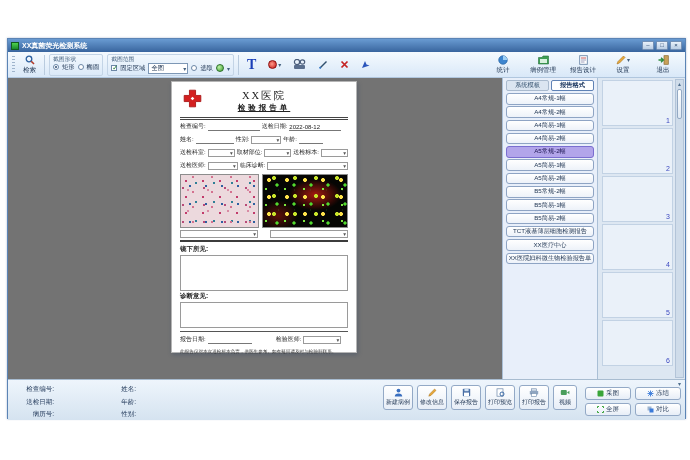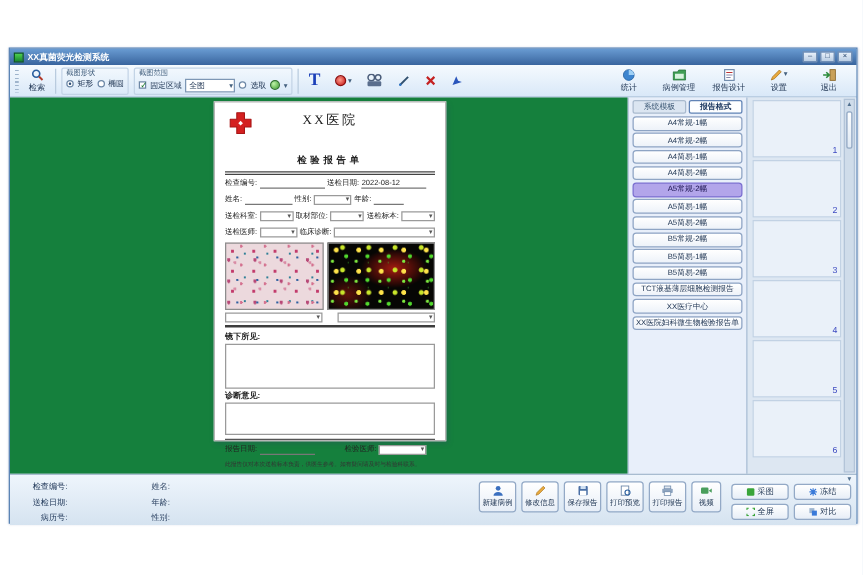--- a/index.html
+++ b/index.html
@@ -37,27 +37,27 @@
   .vsep { width:1px; height:20px; background:#b9cbde; }
   .t-glyph { font-family:"Liberation Serif","DejaVu Serif",serif; font-size:14px; font-weight:bold; color:#1b3fb8; line-height:14px; }
   .reddot { width:9px; height:9px; border-radius:50%; background:radial-gradient(circle at 3px 3px,#ff9a8a,#c21212); border:1px solid #8c0f0f; }
   .drop-arrow { font-size:6px; color:#44617f; }
   .greendot { width:8px; height:8px; border-radius:50%; background:radial-gradient(circle at 2px 2px,#bdf3a8,#3f9e2f); border:1px solid #2c702a; }
   .spacer { flex:1; }
   .rt-btn { width:36px; }
 
   
   .main { display:flex; height:301px; }
-  .preview { flex:1; position:relative; background:#15803d; }
+  .preview { flex:1; position:relative; background:#737373; }
   .page { position:absolute; left:163px; top:3px; width:186px; height:272px; background:#fff;
           border:1px solid #b5b5b5; box-shadow:1px 2px 4px rgba(50,70,100,.35); padding:4px 8px 2px; font-size:6px; color:#222; }
   .pg-head { position:relative; text-align:center; }
   .pg-logo { position:absolute; left:2px; top:2px; width:21px; height:21px; }
   .pg-hospital { font-family:"Liberation Serif","DejaVu Serif",serif; font-size:10.5px; letter-spacing:2px; color:#222; padding-top:3px; }
-  .pg-title { font-size:7.5px; font-weight:bold; letter-spacing:3px; margin-top:20px; }
+  .pg-title { font-size:7.5px; font-weight:bold; letter-spacing:3px; margin-top:0;text-decoration:underline; }
   .dbl-rule { height:3px; border-top:1px solid #444; border-bottom:1px solid #444; margin-top:4px; }
   .frow { display:flex; align-items:center; height:13px; gap:2px; }
   .flabel { white-space:nowrap; color:#222; }
   .finput { border-bottom:1px solid #777; height:8px; }
   .fselect { border:1px solid #9a9a9a; height:8px; position:relative; background:#fff; }
   .fselect::after { content:"▾"; position:absolute; right:1px; top:0px; font-size:5.5px; color:#555; }
   .w24{width:24px}.w28{width:28px}.w30{width:30px}.w38{width:38px}.w44{width:44px}.w52{width:52px}.w80{width:80px}
   .val { font-size:6px; color:#222; display:flex; align-items:flex-end; }
   .img-row { display:flex; gap:3px; margin:2px 0 2px; }
   .micro-img { height:54px; border:1px solid #8d8d8d; }

